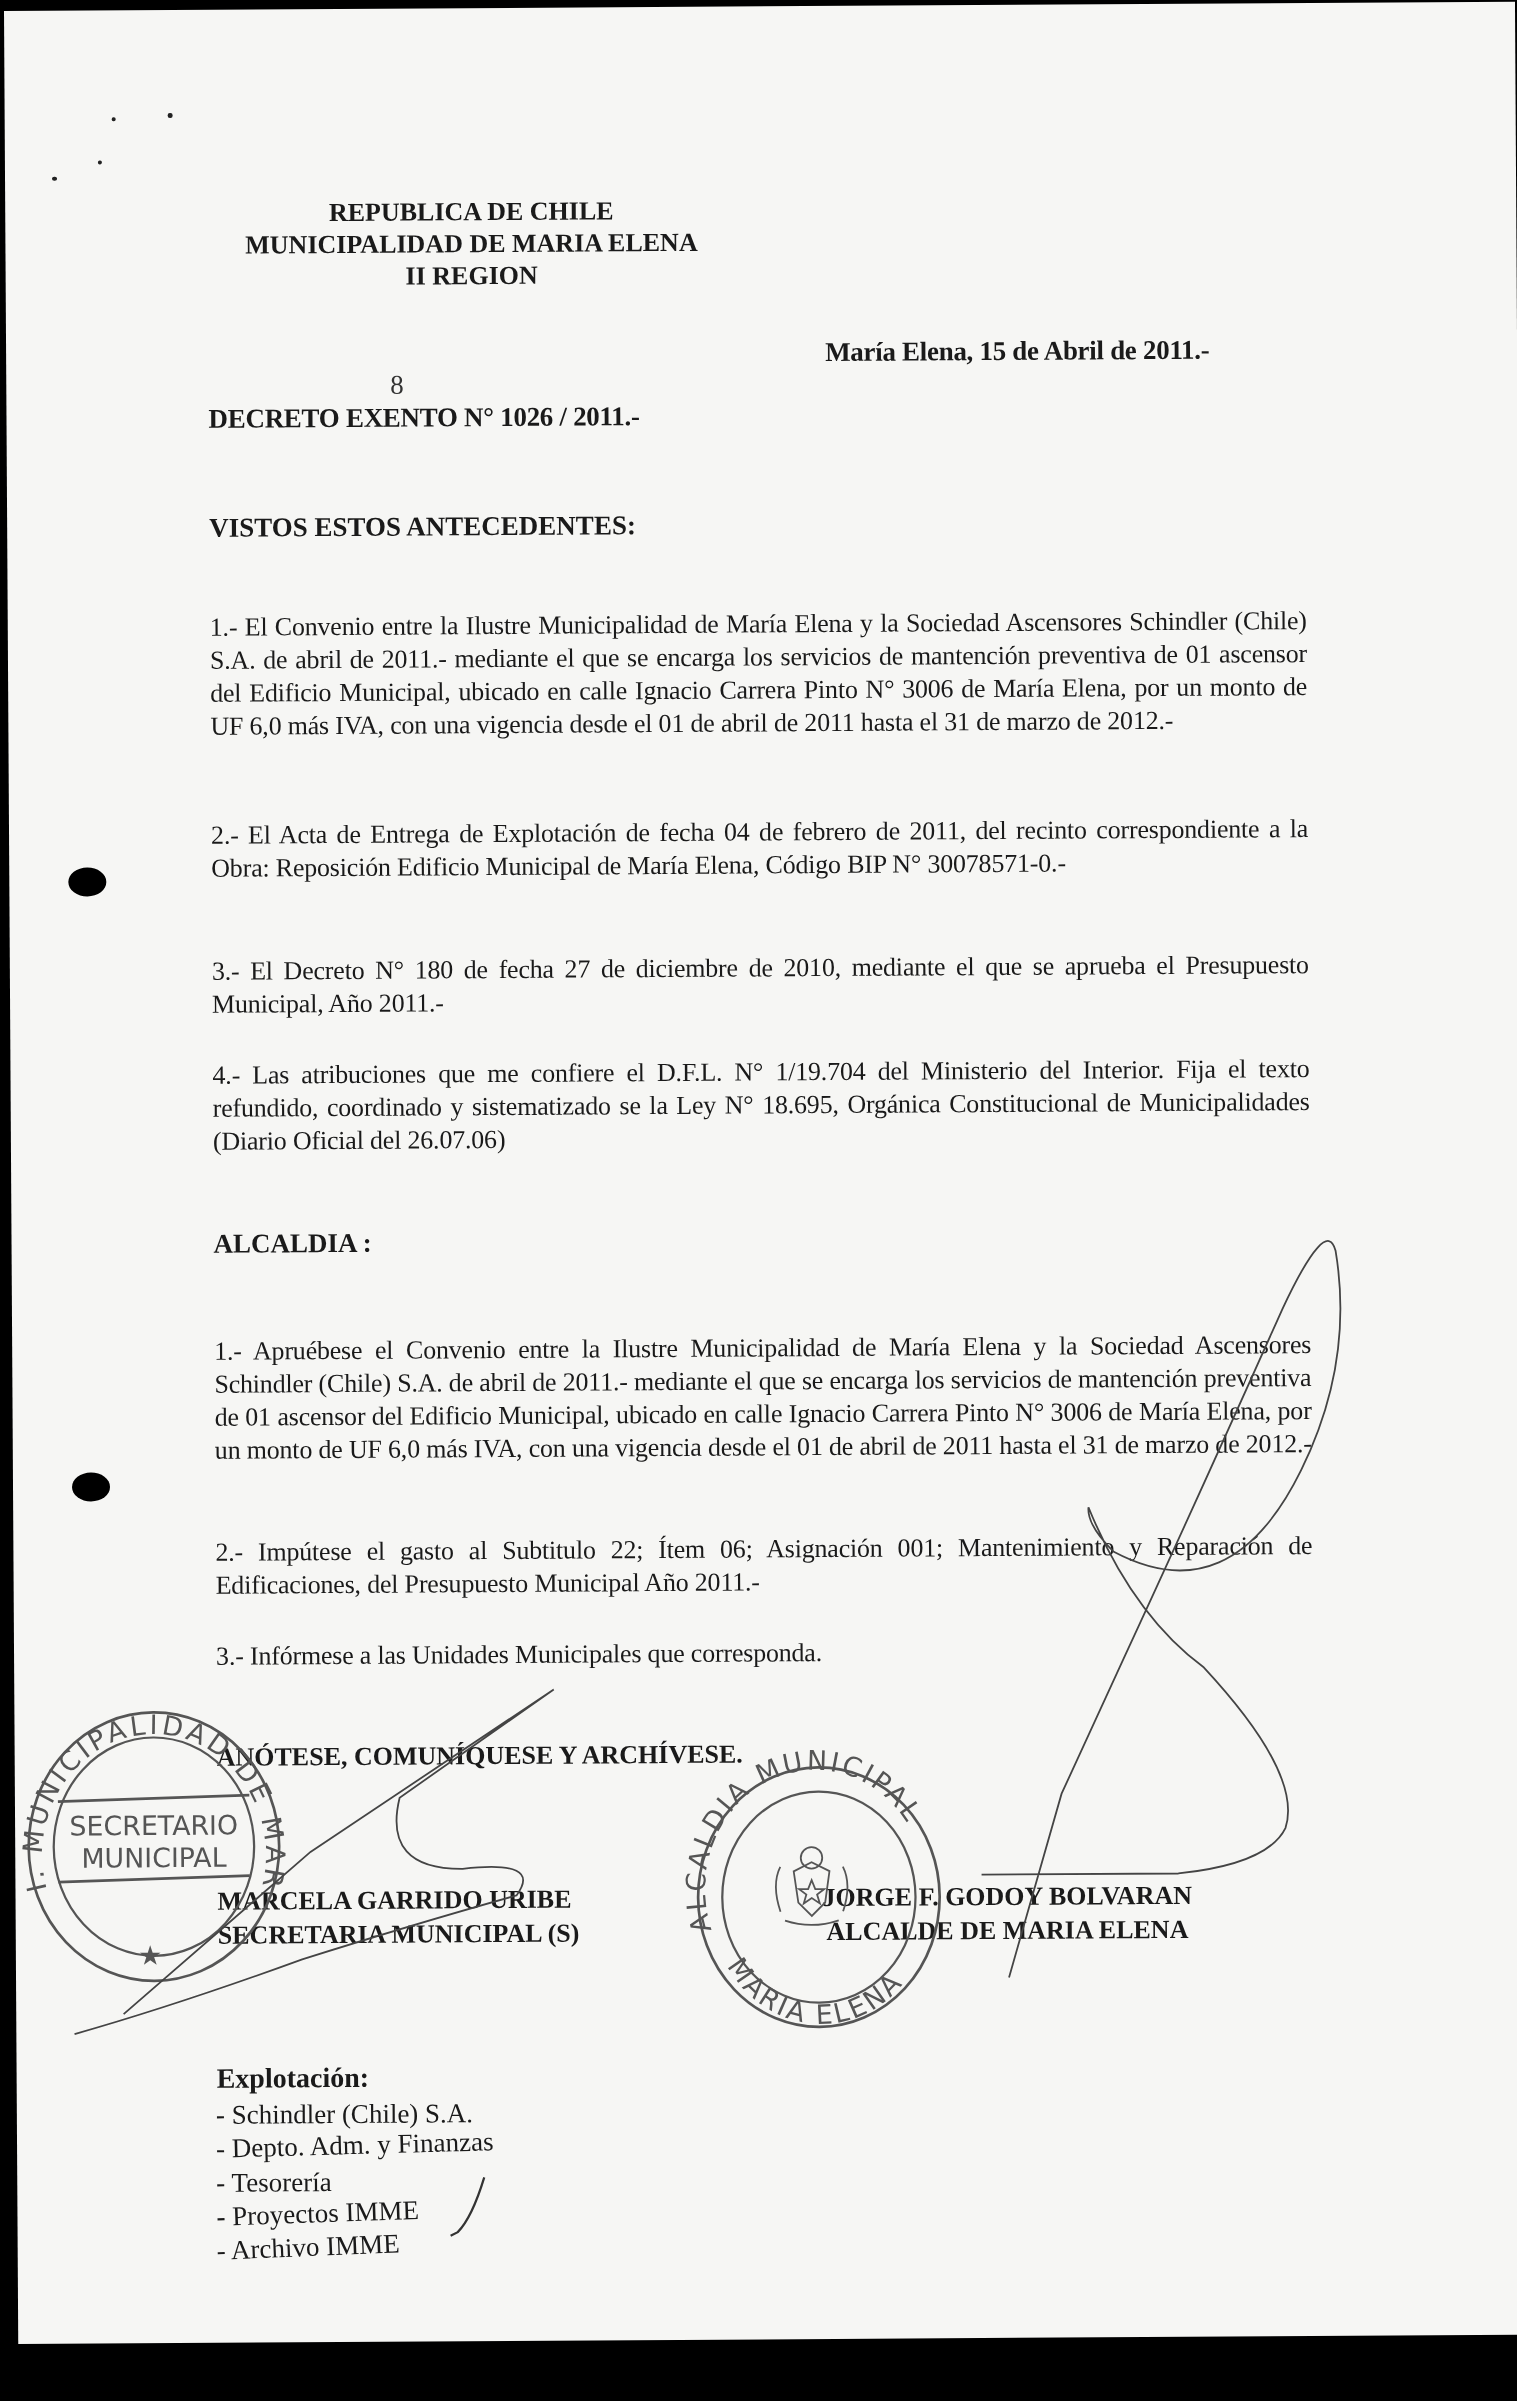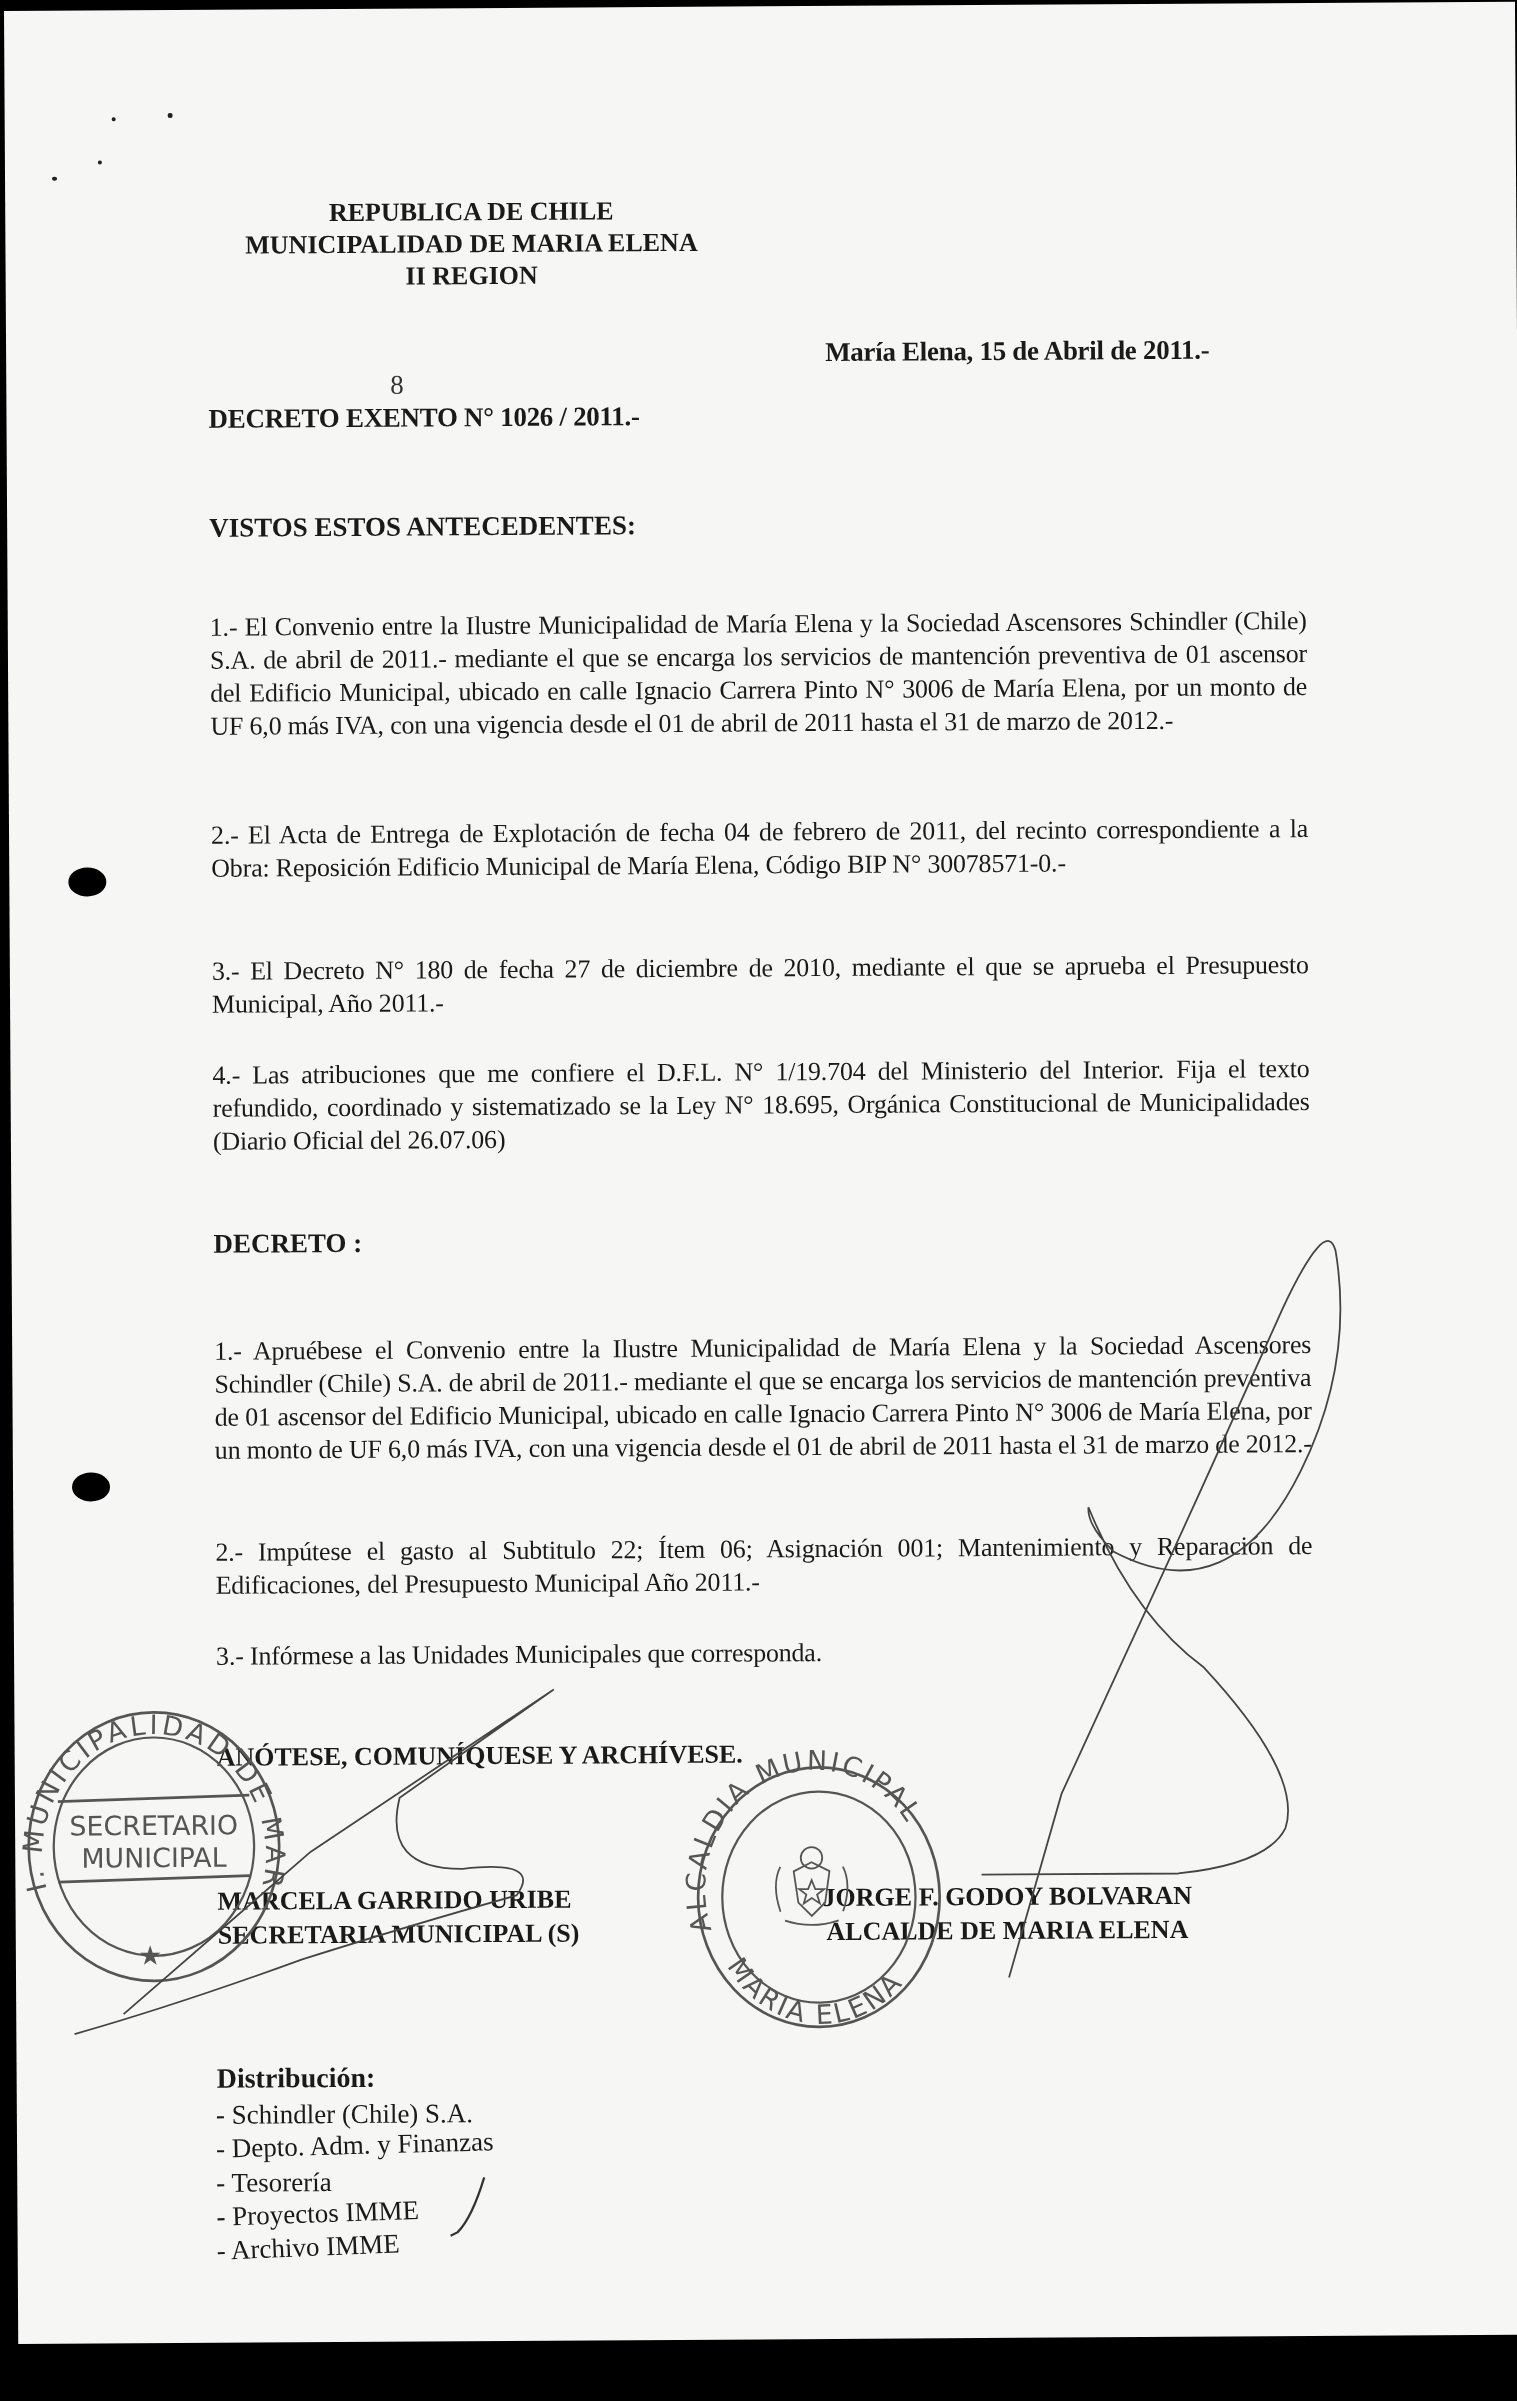--- a/index.html
+++ b/index.html
@@ -56,39 +56,39 @@
   <div class="abs hand-mark">8</div>
   <div class="abs decree-title">DECRETO EXENTO N° 1026 / 2011.-</div>
 
   <div class="abs section-title" style="top:503px">VISTOS ESTOS ANTECEDENTES:</div>
 
   <div class="abs para" style="top:601px">1.- El Convenio entre la Ilustre Municipalidad de María Elena y la Sociedad Ascensores Schindler (Chile) S.A. de abril de 2011.- mediante el que se encarga los servicios de mantención preventiva de 01 ascensor del Edificio Municipal, ubicado en calle Ignacio Carrera Pinto N° 3006 de María Elena, por un monto de UF 6,0 más IVA, con una vigencia desde el 01 de abril de 2011 hasta el 31 de marzo de 2012.-</div>
   <div class="abs para" style="top:809px">2.- El Acta de Entrega de Explotación de fecha 04 de febrero de 2011, del recinto correspondiente a la Obra: Reposición Edificio Municipal de María Elena, Código BIP N° 30078571-0.-</div>
   <div class="abs para" style="top:945px">3.- El Decreto N° 180 de fecha 27 de diciembre de 2010, mediante el que se aprueba el Presupuesto Municipal, Año 2011.-</div>
   <div class="abs para" style="top:1049px">4.- Las atribuciones que me confiere el D.F.L. N° 1/19.704 del Ministerio del Interior. Fija el texto refundido, coordinado y sistematizado se la Ley N° 18.695, Orgánica Constitucional de Municipalidades (Diario Oficial del 26.07.06)</div>
 
-  <div class="abs section-title" style="top:1219px">DECRETO   :</div>
+  <div class="abs section-title" style="top:1219px">ALCALDIA   :</div>
 
   <div class="abs para" style="top:1325px">1.- Apruébese el Convenio entre la Ilustre Municipalidad de María Elena y la Sociedad Ascensores Schindler (Chile) S.A. de abril de 2011.- mediante el que se encarga los servicios de mantención preventiva de 01 ascensor del Edificio Municipal, ubicado en calle Ignacio Carrera Pinto N° 3006 de María Elena, por un monto de UF 6,0 más IVA, con una vigencia desde el 01 de abril de 2011 hasta el 31 de marzo de 2012.-</div>
   <div class="abs para" style="top:1526px">2.- Impútese el gasto al Subtitulo 22; Ítem 06; Asignación 001; Mantenimiento y Reparación de Edificaciones, del Presupuesto Municipal Año 2011.-</div>
   <div class="abs para" style="top:1630px">3.- Infórmese a las Unidades Municipales que corresponda.</div>
 
   <div class="abs closing">ANÓTESE, COMUNÍQUESE Y ARCHÍVESE.</div>
 
   <div class="abs sig-left">
     <div>MARCELA GARRIDO URIBE</div>
     <div>SECRETARIA MUNICIPAL (S)</div>
   </div>
 
   <div class="abs sig-right">
     <div>JORGE F. GODOY BOLVARAN</div>
     <div>ALCALDE DE MARIA ELENA</div>
   </div>
 
-  <div class="abs distrib-title">Distribución:</div>
+  <div class="abs distrib-title">Explotación:</div>
   <ul class="abs distrib-list">
     <li>- Schindler (Chile) S.A.</li>
     <li>- Depto. Adm. y Finanzas</li>
     <li>- Tesorería</li>
     <li>- Proyectos IMME</li>
     <li>- Archivo IMME</li>
   </ul>
 
   <div class="abs punch" style="left:59px; top:857px"></div>
   <div class="abs punch" style="left:59px; top:1462px"></div>

